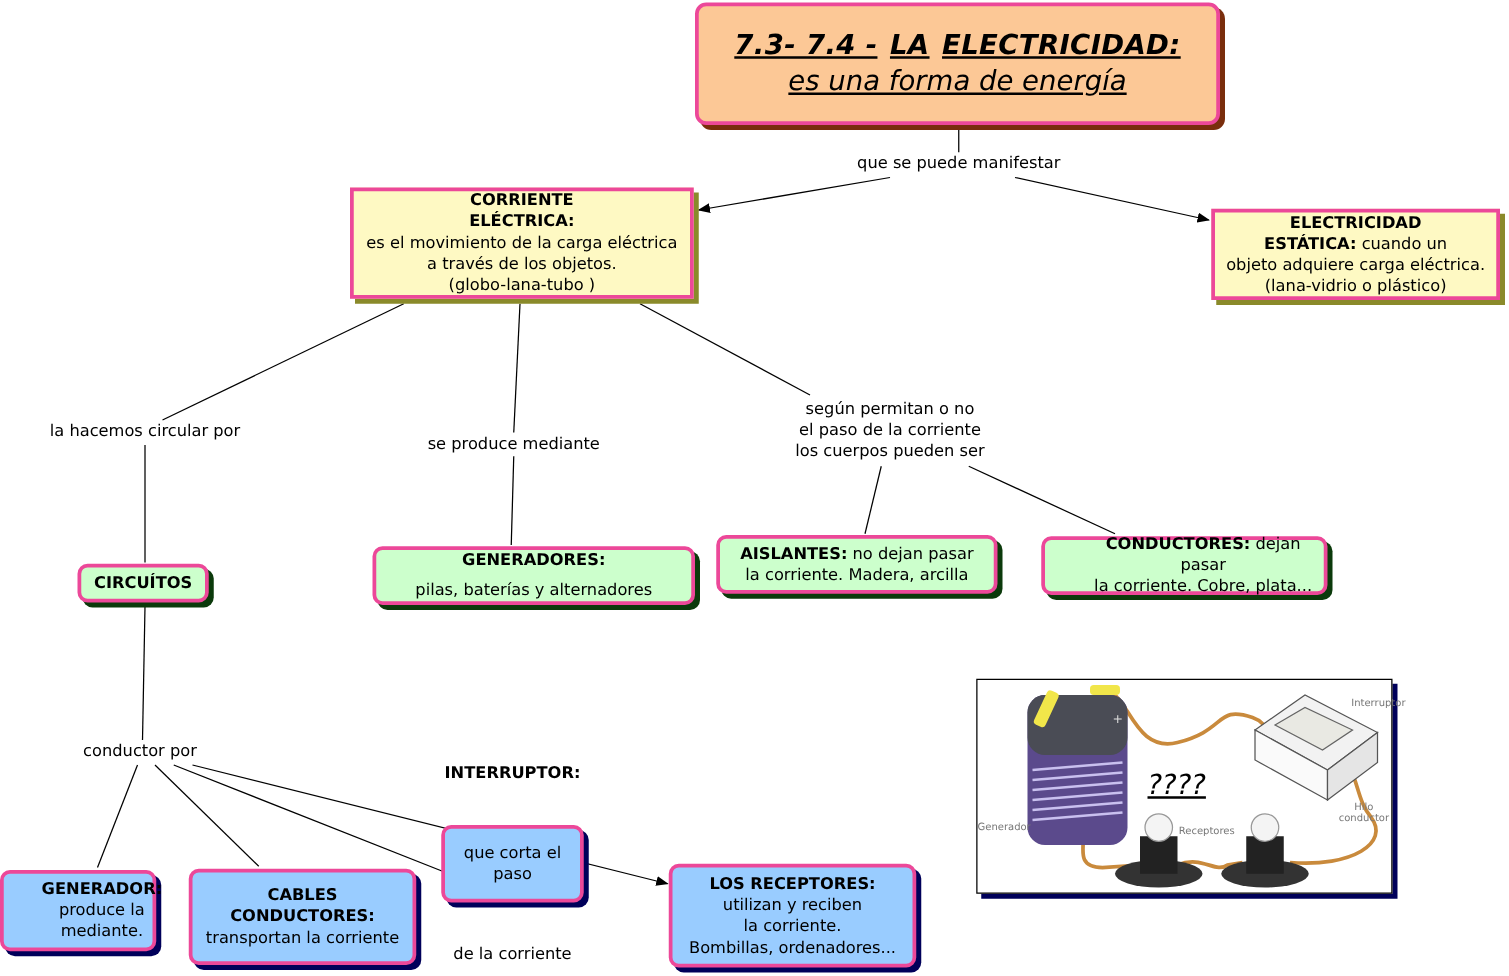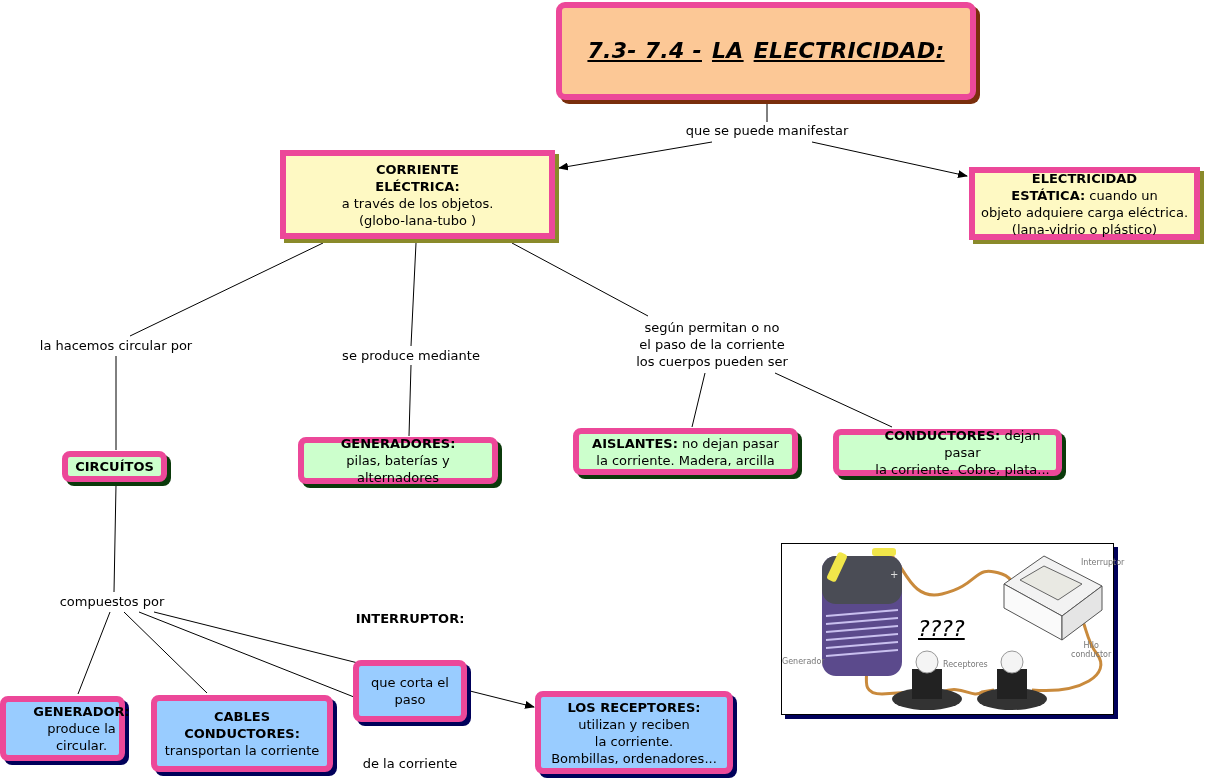--- a/index.html
+++ b/index.html
@@ -5,21 +5,21 @@
   html, body { margin: 0; padding: 0; }
   body {
     width: 1207px; height: 781px; position: relative; overflow: hidden;
     background: #ffffff;
     font-family: "DejaVu Sans", sans-serif;
     color: #000;
   }
   #links { position: absolute; left: 0; top: 0; width: 1207px; height: 781px; }
   .node {
     position: absolute; box-sizing: border-box;
-    border: 6px solid #ec4899; text-align: center;
+    border: 3px solid #ec4899; text-align: center;
     font-size: 13px; line-height: 17px;
     display: flex; flex-direction: column; justify-content: center; align-items: center;
   }
   .node b { font-weight: bold; }
   .title-node {
     background: #fcc896; border-radius: 9px;
     box-shadow: 4px 4px 0 #7a2e0c;
     font-style: italic;
   }
   .title-line1 { font-size: 22px; font-weight: bold; line-height: 30px; text-decoration: underline; letter-spacing: 0.3px; }
@@ -65,69 +65,71 @@
     <line x1="124" y1="612" x2="207" y2="693"></line>
     <line x1="139" y1="612" x2="354" y2="697"></line>
     <line x1="154" y1="612" x2="534" y2="707" marker-end="url(#arrow)"></line>
   </g>
 </svg>
 
 <div class="node title-node" style="left:556px; top:2px; width:420px; height:98px;">
   <div class="title-line1">
     <span>7.3- 7.4 -</span><span class="gap"></span><span>LA</span><span class="gap"></span><span>ELECTRICIDAD:</span>
   </div>
+  <div class="title-line2">es una forma de energía</div>
 </div>
 
 <div class="label" style="left:767px; top:122px;">que se puede manifestar</div>
 <div class="label" style="left:116px; top:337px;">la hacemos circular por</div>
 <div class="label" style="left:411px; top:347px;">se produce mediante</div>
 <div class="label" style="left:712px; top:319px;">
   <div>según permitan o no</div>
   <div>el paso de la corriente</div>
   <div>los cuerpos pueden ser</div>
 </div>
-<div class="label" style="left:112px; top:593px;">compuestos por</div>
+<div class="label" style="left:112px; top:593px;">conductor por</div>
 
 <div class="node yellow" style="left:280px; top:150px; width:275px; height:89px;">
   <b>CORRIENTE</b>
   <b>ELÉCTRICA:</b>
+  <div>es el movimiento de la carga eléctrica</div>
   <div>a través de los objetos.</div>
   <div>(globo-lana-tubo )</div>
 </div>
 
 <div class="node yellow" style="left:969px; top:167px; width:231px; height:73px;">
   <b>ELECTRICIDAD</b>
   <div><b>ESTÁTICA:</b><span> cuando un</span></div>
   <div>objeto adquiere carga eléctrica.</div>
   <div>(lana-vidrio o plástico)</div>
 </div>
 
 <div class="node green" style="left:62px; top:451px; width:105px; height:31px;">
   <b>CIRCUÍTOS</b>
 </div>
 
-<div class="node green" style="left:298px; top:437px; width:200px; height:47px;">
+<div class="node green" style="left:298px; top:437px; width:258px; height:47px;justify-content:space-between;">
   <b>GENERADORES:</b>
   <div>pilas, baterías y alternadores</div>
 </div>
 
 <div class="node green" style="left:573px; top:428px; width:225px; height:47px;">
   <div><b>AISLANTES:</b><span> no dejan pasar</span></div>
   <div>la corriente. Madera, arcilla</div>
 </div>
 
 <div class="node green" style="left:833px; top:429px; width:229px; height:47px;padding-left:30px;">
   <div><b>CONDUCTORES:</b><span> dejan pasar</span></div>
   <div>la corriente. Cobre, plata...</div>
 </div>
 
 <div class="node blue" style="left:0px; top:696px; width:125px; height:65px;padding-left:38px;">
   <b>GENERADOR:</b>
   <div>produce la</div>
-  <div>circular.</div>
+  <div>mediante.</div>
 </div>
 
 <div class="node blue" style="left:151px; top:695px; width:182px; height:77px;">
   <b>CABLES</b>
   <b>CONDUCTORES:</b>
   <div>transportan la corriente</div>
 </div>
 
 <div class="node blue" style="left:353px; top:660px; width:114px; height:62px;gap:47px;">
   <b>INTERRUPTOR:</b>

